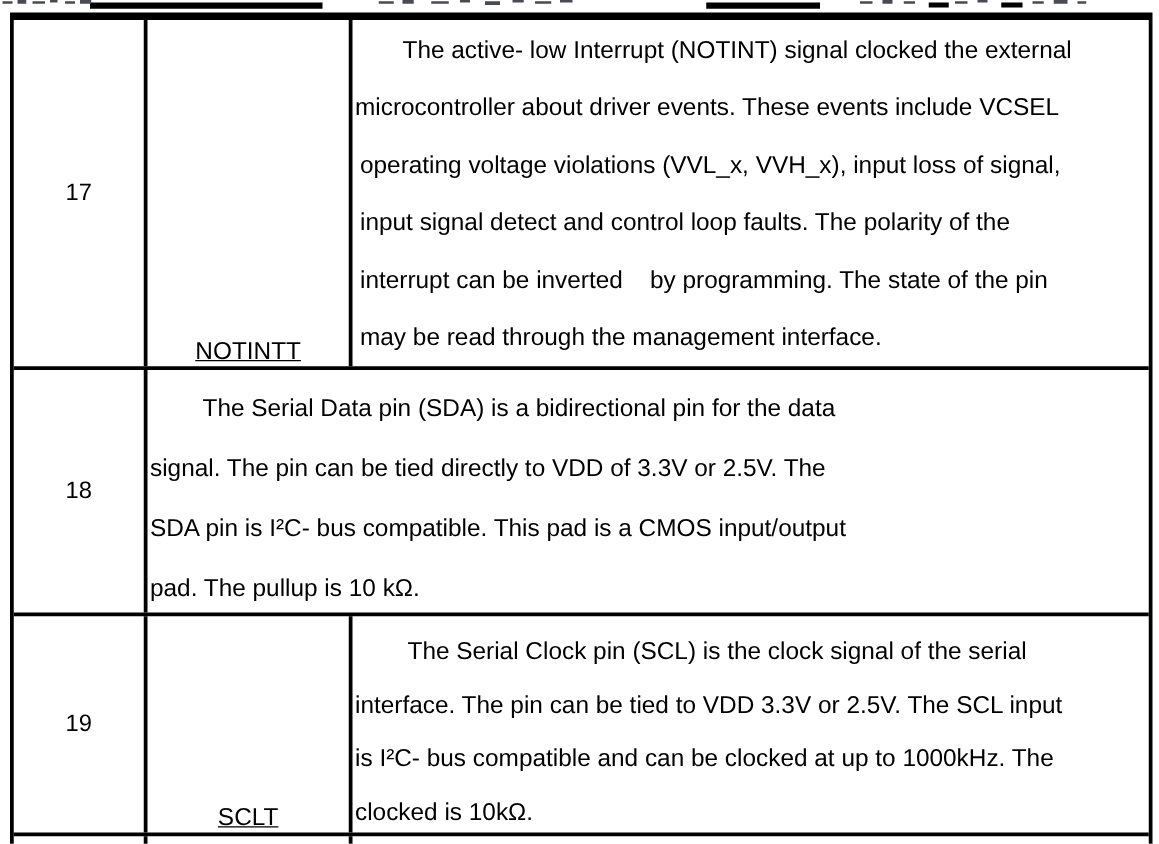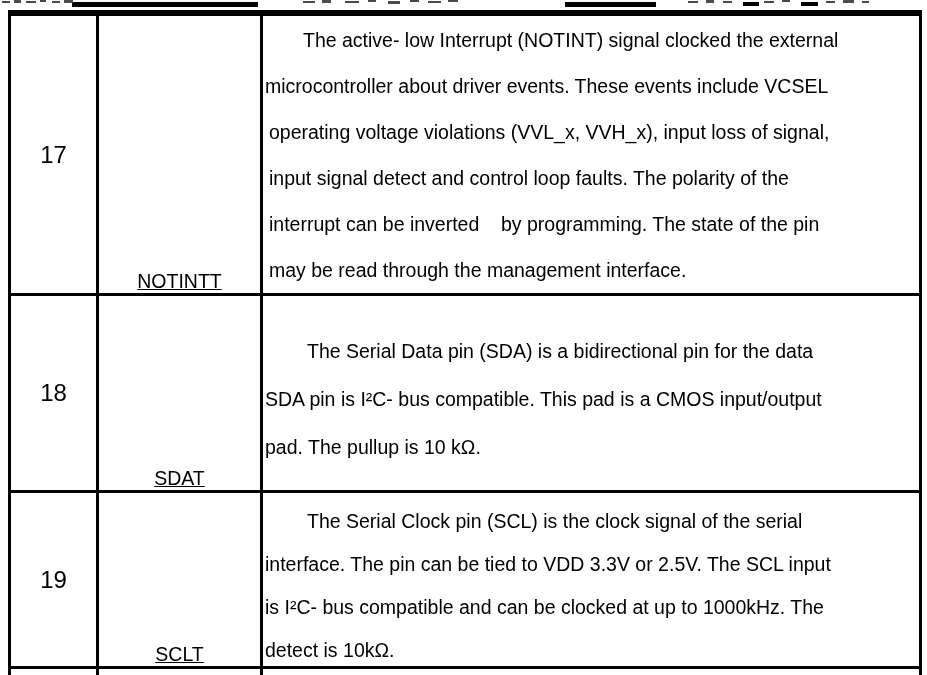--- a/index.html
+++ b/index.html
@@ -43,27 +43,27 @@
     display: flex;
     border-bottom: 3px solid #000;
   }
   .trow.r4 { border-bottom: none; }
   .r1 { height: 277px; }
   .r2 { height: 194px; }
   .r3 { height: 173px; }
   .r4 { height: 12px; }
   .cell { box-sizing: border-box; }
   .c1 {
-    width: 88px;
+    width: 107px;
     flex: none;
     border-right: 3px solid #000;
     display: flex;
     align-items: center;
     justify-content: center;
-    font-size: 24px;
+    font-size: 19px;
   }
   .c2 {
     width: 164px;
     flex: none;
     border-right: 3px solid #000;
     display: flex;
     align-items: flex-end;
     justify-content: center;
     font-size: 19.5px;
     text-decoration: underline;
@@ -135,42 +135,40 @@
         <div class="dline ind-xs">input signal detect and control loop faults. The polarity of the</div>
         <div class="dline ind-xs">interrupt can be inverted    by programming. The state of the pin</div>
         <div class="dline ind-xs">may be read through the management interface.</div>
       </div>
     </div>
 
     <div class="trow r2">
       <div class="cell c1">
         <span>18</span>
       </div>
-      <div class="cell c2">
-        <span>SDAT</span>
-      </div>
       <div class="cell c3">
         <div class="dline ind-b">The Serial Data pin (SDA) is a bidirectional pin for the data</div>
+        <div class="dline">signal. The pin can be tied directly to VDD of 3.3V or 2.5V. The</div>
         <div class="dline">SDA pin is I²C- bus compatible. This pad is a CMOS input/output</div>
         <div class="dline">pad. The pullup is 10 kΩ.</div>
       </div>
     </div>
 
     <div class="trow r3">
       <div class="cell c1">
         <span>19</span>
       </div>
       <div class="cell c2">
         <span>SCLT</span>
       </div>
       <div class="cell c3">
         <div class="dline ind-b">The Serial Clock pin (SCL) is the clock signal of the serial</div>
         <div class="dline">interface. The pin can be tied to VDD 3.3V or 2.5V. The SCL input</div>
         <div class="dline">is I²C- bus compatible and can be clocked at up to 1000kHz. The</div>
-        <div class="dline">detect is 10kΩ.</div>
+        <div class="dline">clocked is 10kΩ.</div>
       </div>
     </div>
 
     <div class="trow r4">
       <div class="cell c1"></div>
       <div class="cell c2"></div>
       <div class="cell c3"></div>
     </div>
 
   </div>

